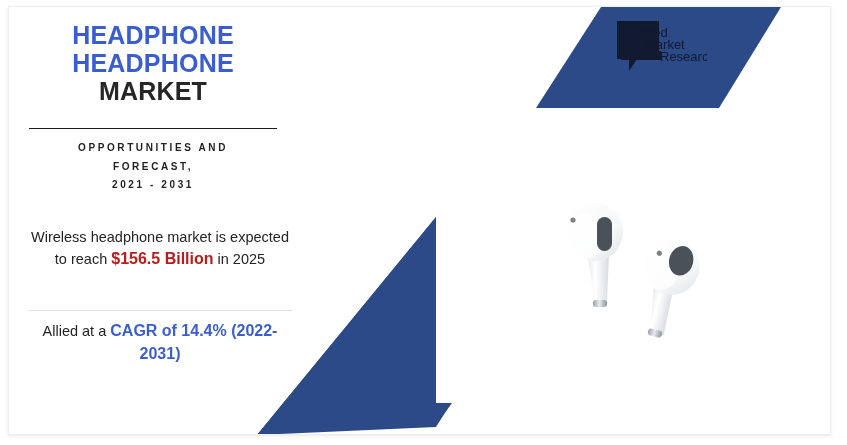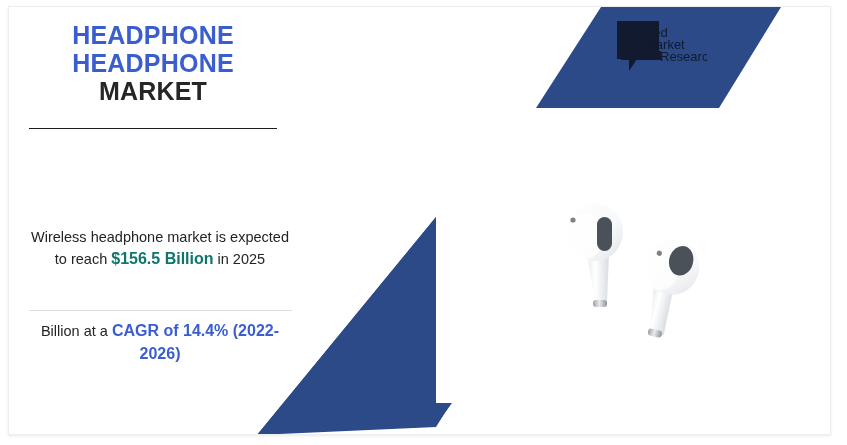--- a/index.html
+++ b/index.html
@@ -98,21 +98,21 @@
     position: absolute;
     left: 18px;
     top: 220px;
     width: 266px;
     text-align: center;
     font-size: 14.5px;
     line-height: 1.42;
     color: #242424;
   }
   #stat-primary .hl {
-    color: #0f766e;
+    color: #b91c1c;
     font-weight: bold;
     font-size: 16px;
   }
 
   #stat-rule {
     position: absolute;
     left: 20px;
     top: 303px;
     width: 263px;
     height: 0;
@@ -179,29 +179,34 @@
   </div>
 
   <div id="title-group">
     <div class="title-line title-blue">HEADPHONE</div>
     <div class="title-line title-blue">HEADPHONE</div>
     <div class="title-line title-dark">MARKET</div>
   </div>
 
   <div id="title-rule"></div>
 
+  <div id="subtitle-group">
+    <div>OPPORTUNITIES AND</div>
+    <div>FORECAST,</div>
+    <div>2021 - 2031</div>
+  </div>
 
   <div id="stat-primary">
     <span>Wireless headphone market is expected to reach </span><span class="hl">$156.5 Billion</span><span> in 2025</span>
   </div>
 
   <div id="stat-rule"></div>
 
   <div id="stat-secondary">
-    <span>Billion at a </span><span class="hl">CAGR of 14.4% (2022-2026)</span><span></span>
+    <span>Allied at a </span><span class="hl">CAGR of 14.4% (2022-2031)</span><span></span>
   </div>
 
   <div id="earbuds-image">
     <svg width="176" height="152" viewBox="0 0 176 152">
       <defs>
         <linearGradient id="budShade" x1="0" y1="0" x2="1" y2="1">
           <stop offset="0%" stop-color="#ffffff"></stop>
           <stop offset="62%" stop-color="#f7f8f9"></stop>
           <stop offset="100%" stop-color="#dfe2e6"></stop>
         </linearGradient>

